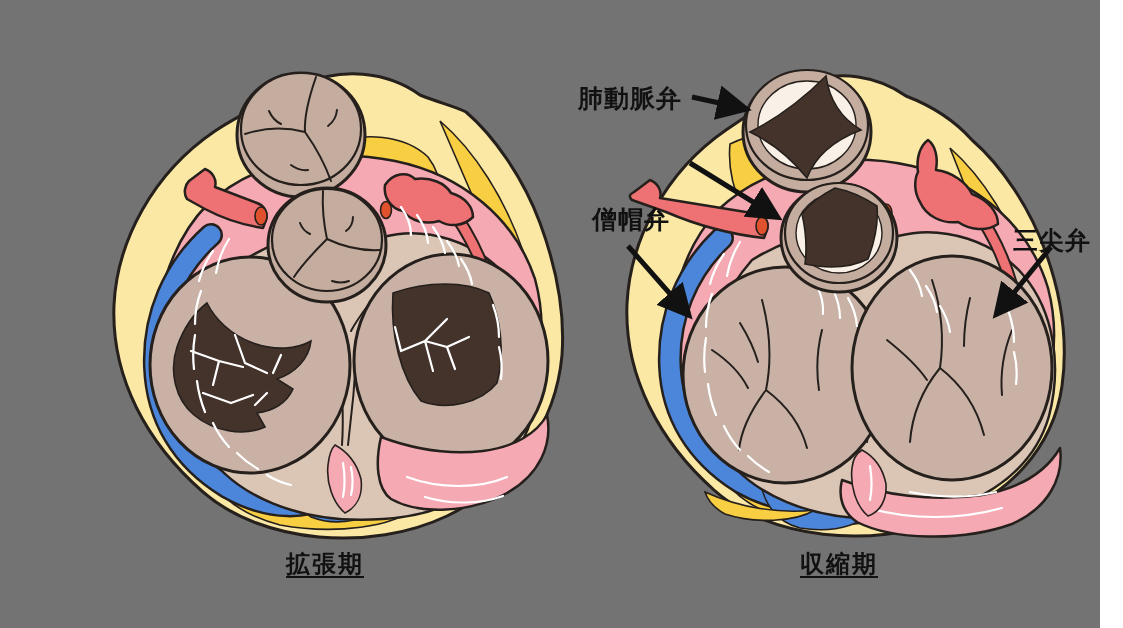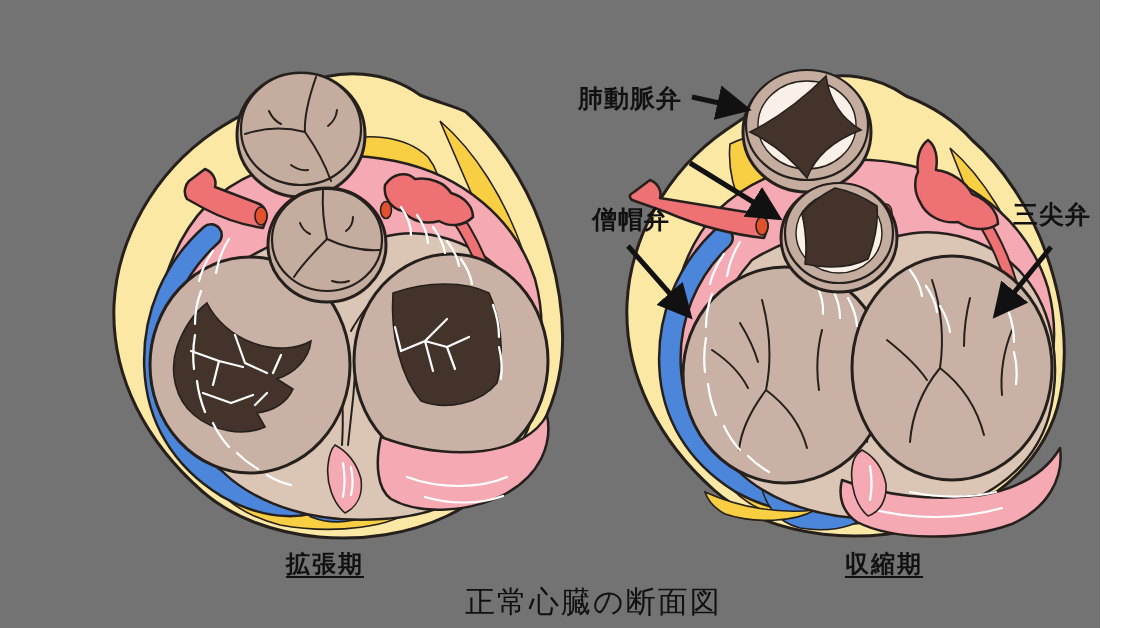--- a/index.html
+++ b/index.html
@@ -193,19 +193,18 @@
       </marker>
     </defs>
     <line x1="692" y1="97" x2="742" y2="108" stroke="#111111" stroke-width="5" marker-end="url(#ah)"></line>
     <line x1="690" y1="163" x2="774" y2="215" stroke="#111111" stroke-width="5" marker-end="url(#ah)"></line>
     <line x1="628" y1="246" x2="686" y2="312" stroke="#111111" stroke-width="5" marker-end="url(#ah)"></line>
     <line x1="1051" y1="247" x2="999" y2="311" stroke="#111111" stroke-width="5" marker-end="url(#ah)"></line>
   </svg>
 
   <div class="lbl" style="left:578px;top:82px">肺動脈弁</div>
   <div class="lbl" style="left:592px;top:203px">僧帽弁</div>
-  <div class="lbl" style="left:1013px;top:198px">三尖弁</div>
+  <div class="lbl" style="left:1013px;top:224px">三尖弁</div>
 
   <div class="cap" style="left:286px;top:548px">拡張期</div>
-  <div class="cap" style="left:845px;top:548px">収縮期</div>
-
-  <div class="ttl" style="left:465px;top:582px">正常心臓の断面図</div>
+  <div class="cap" style="left:800px;top:548px">収縮期</div>
+
 </div>
 
 </body></html>

